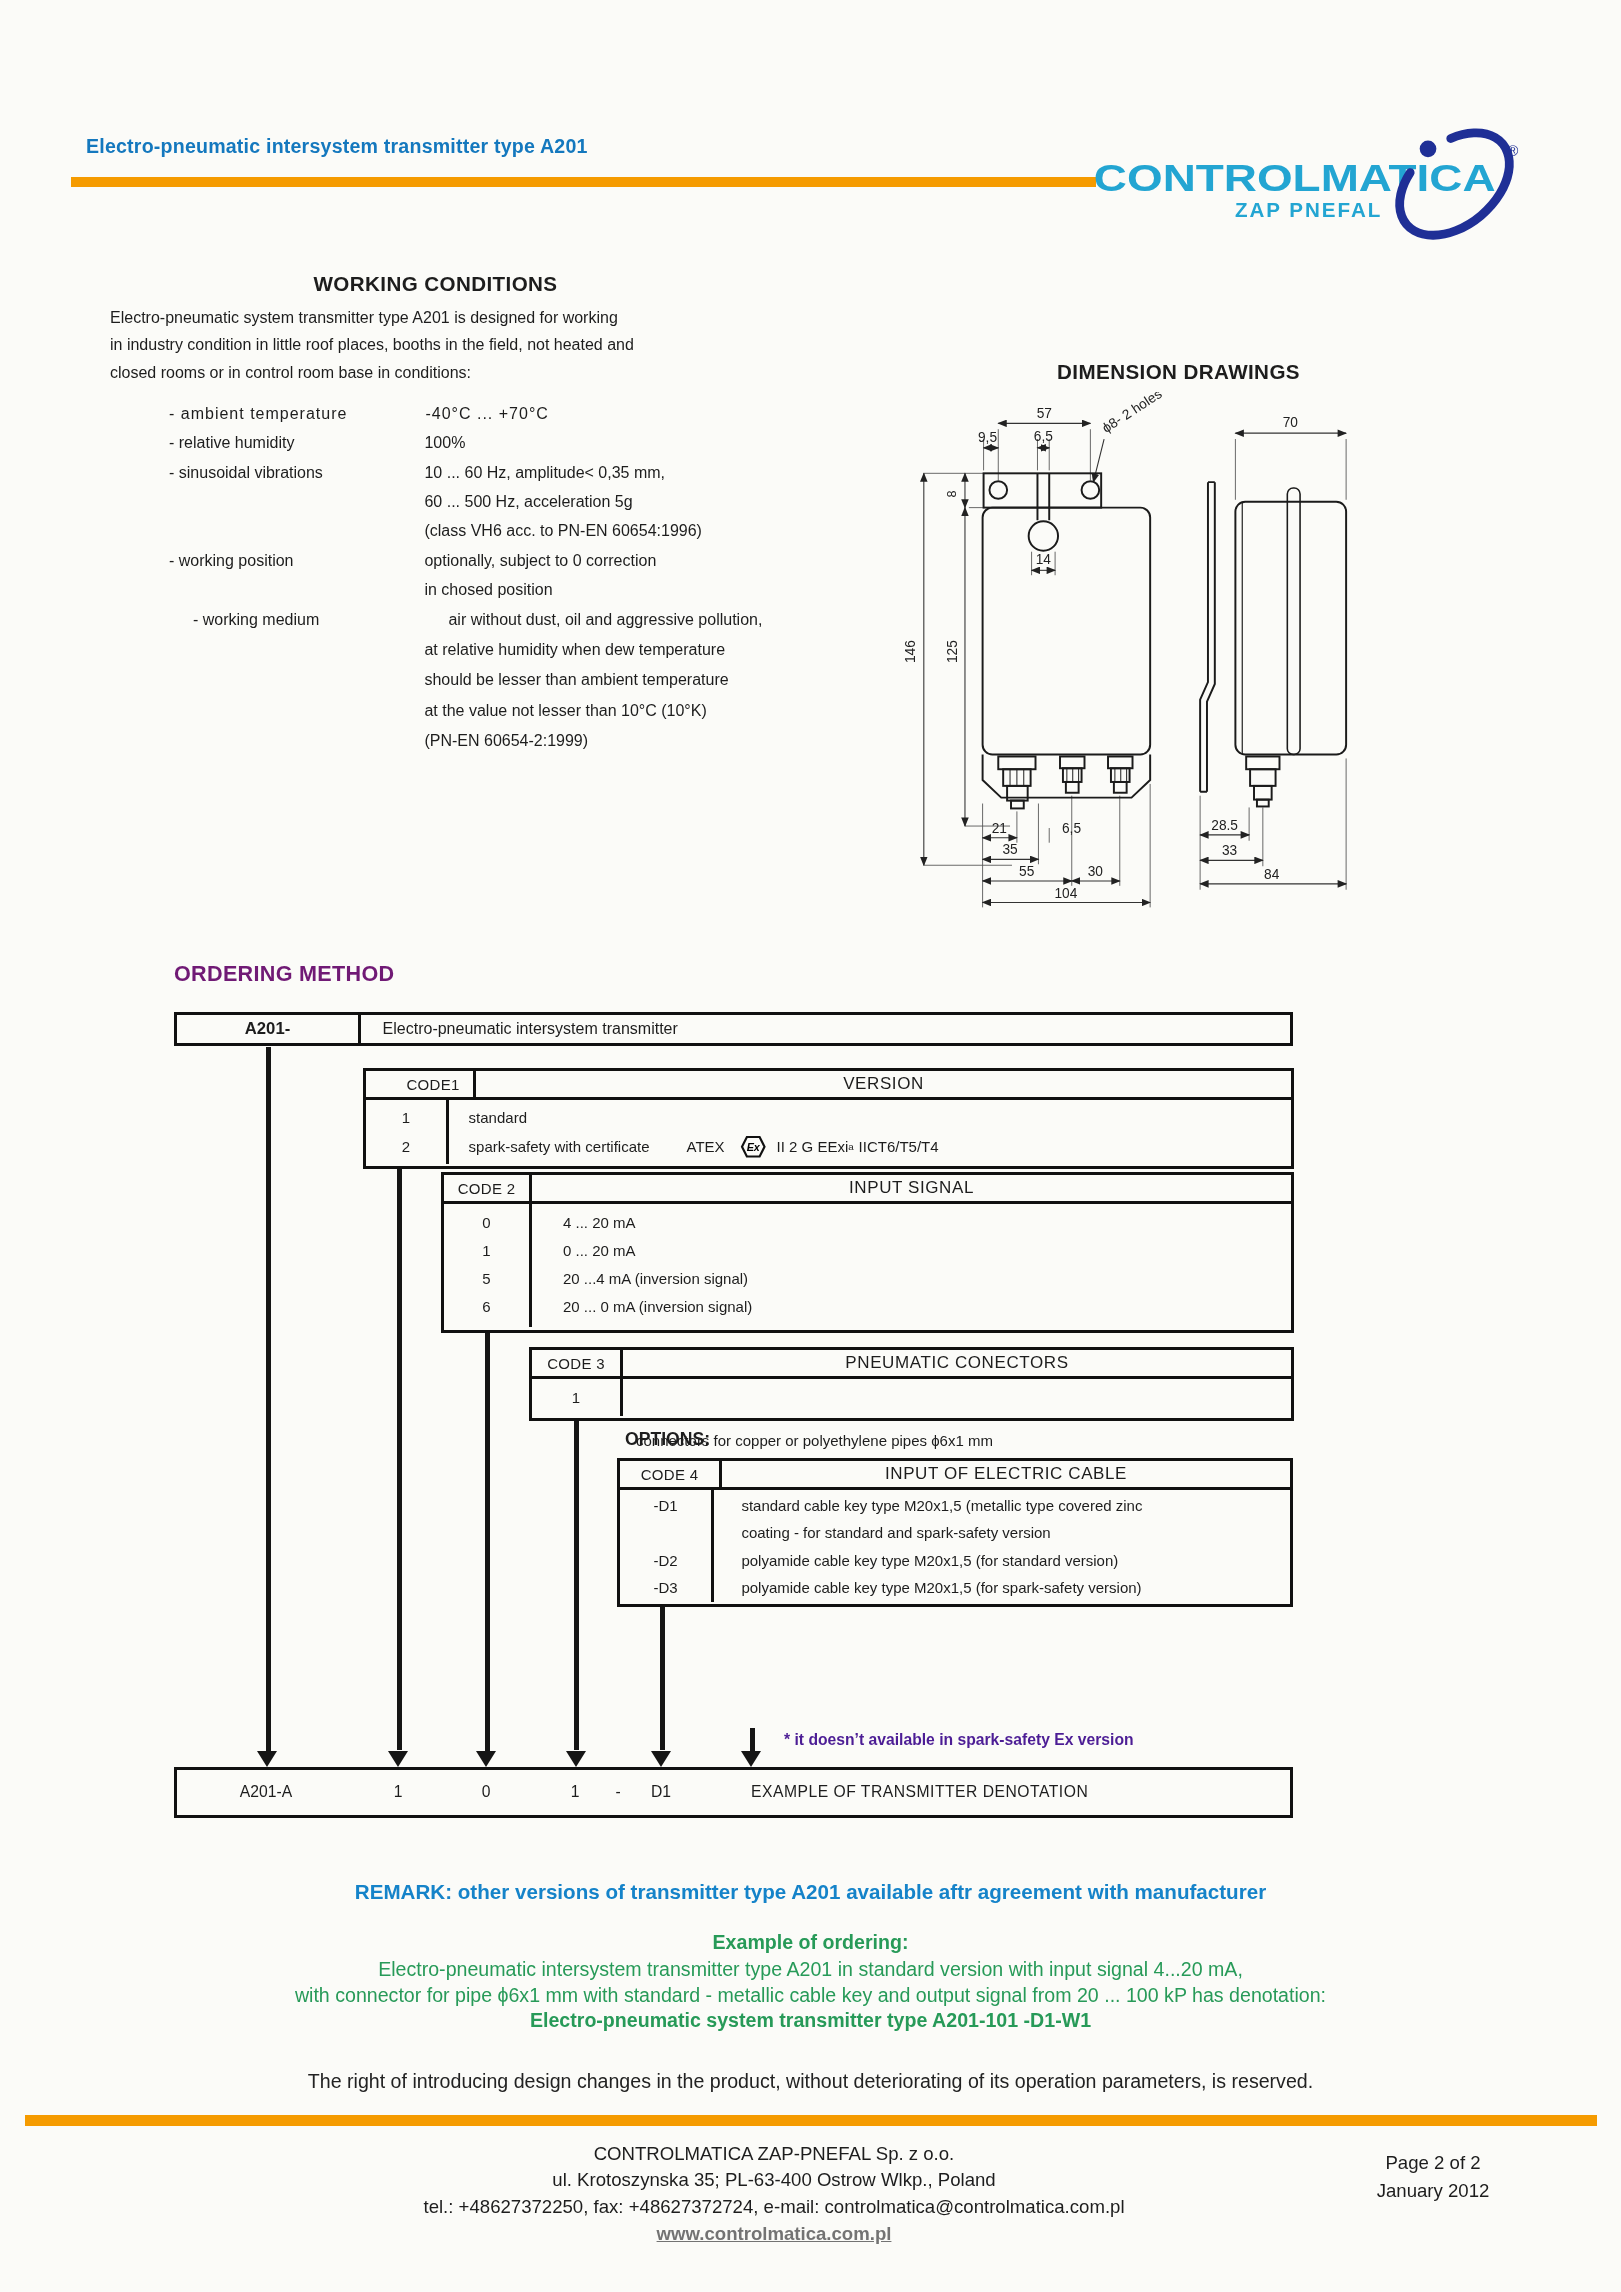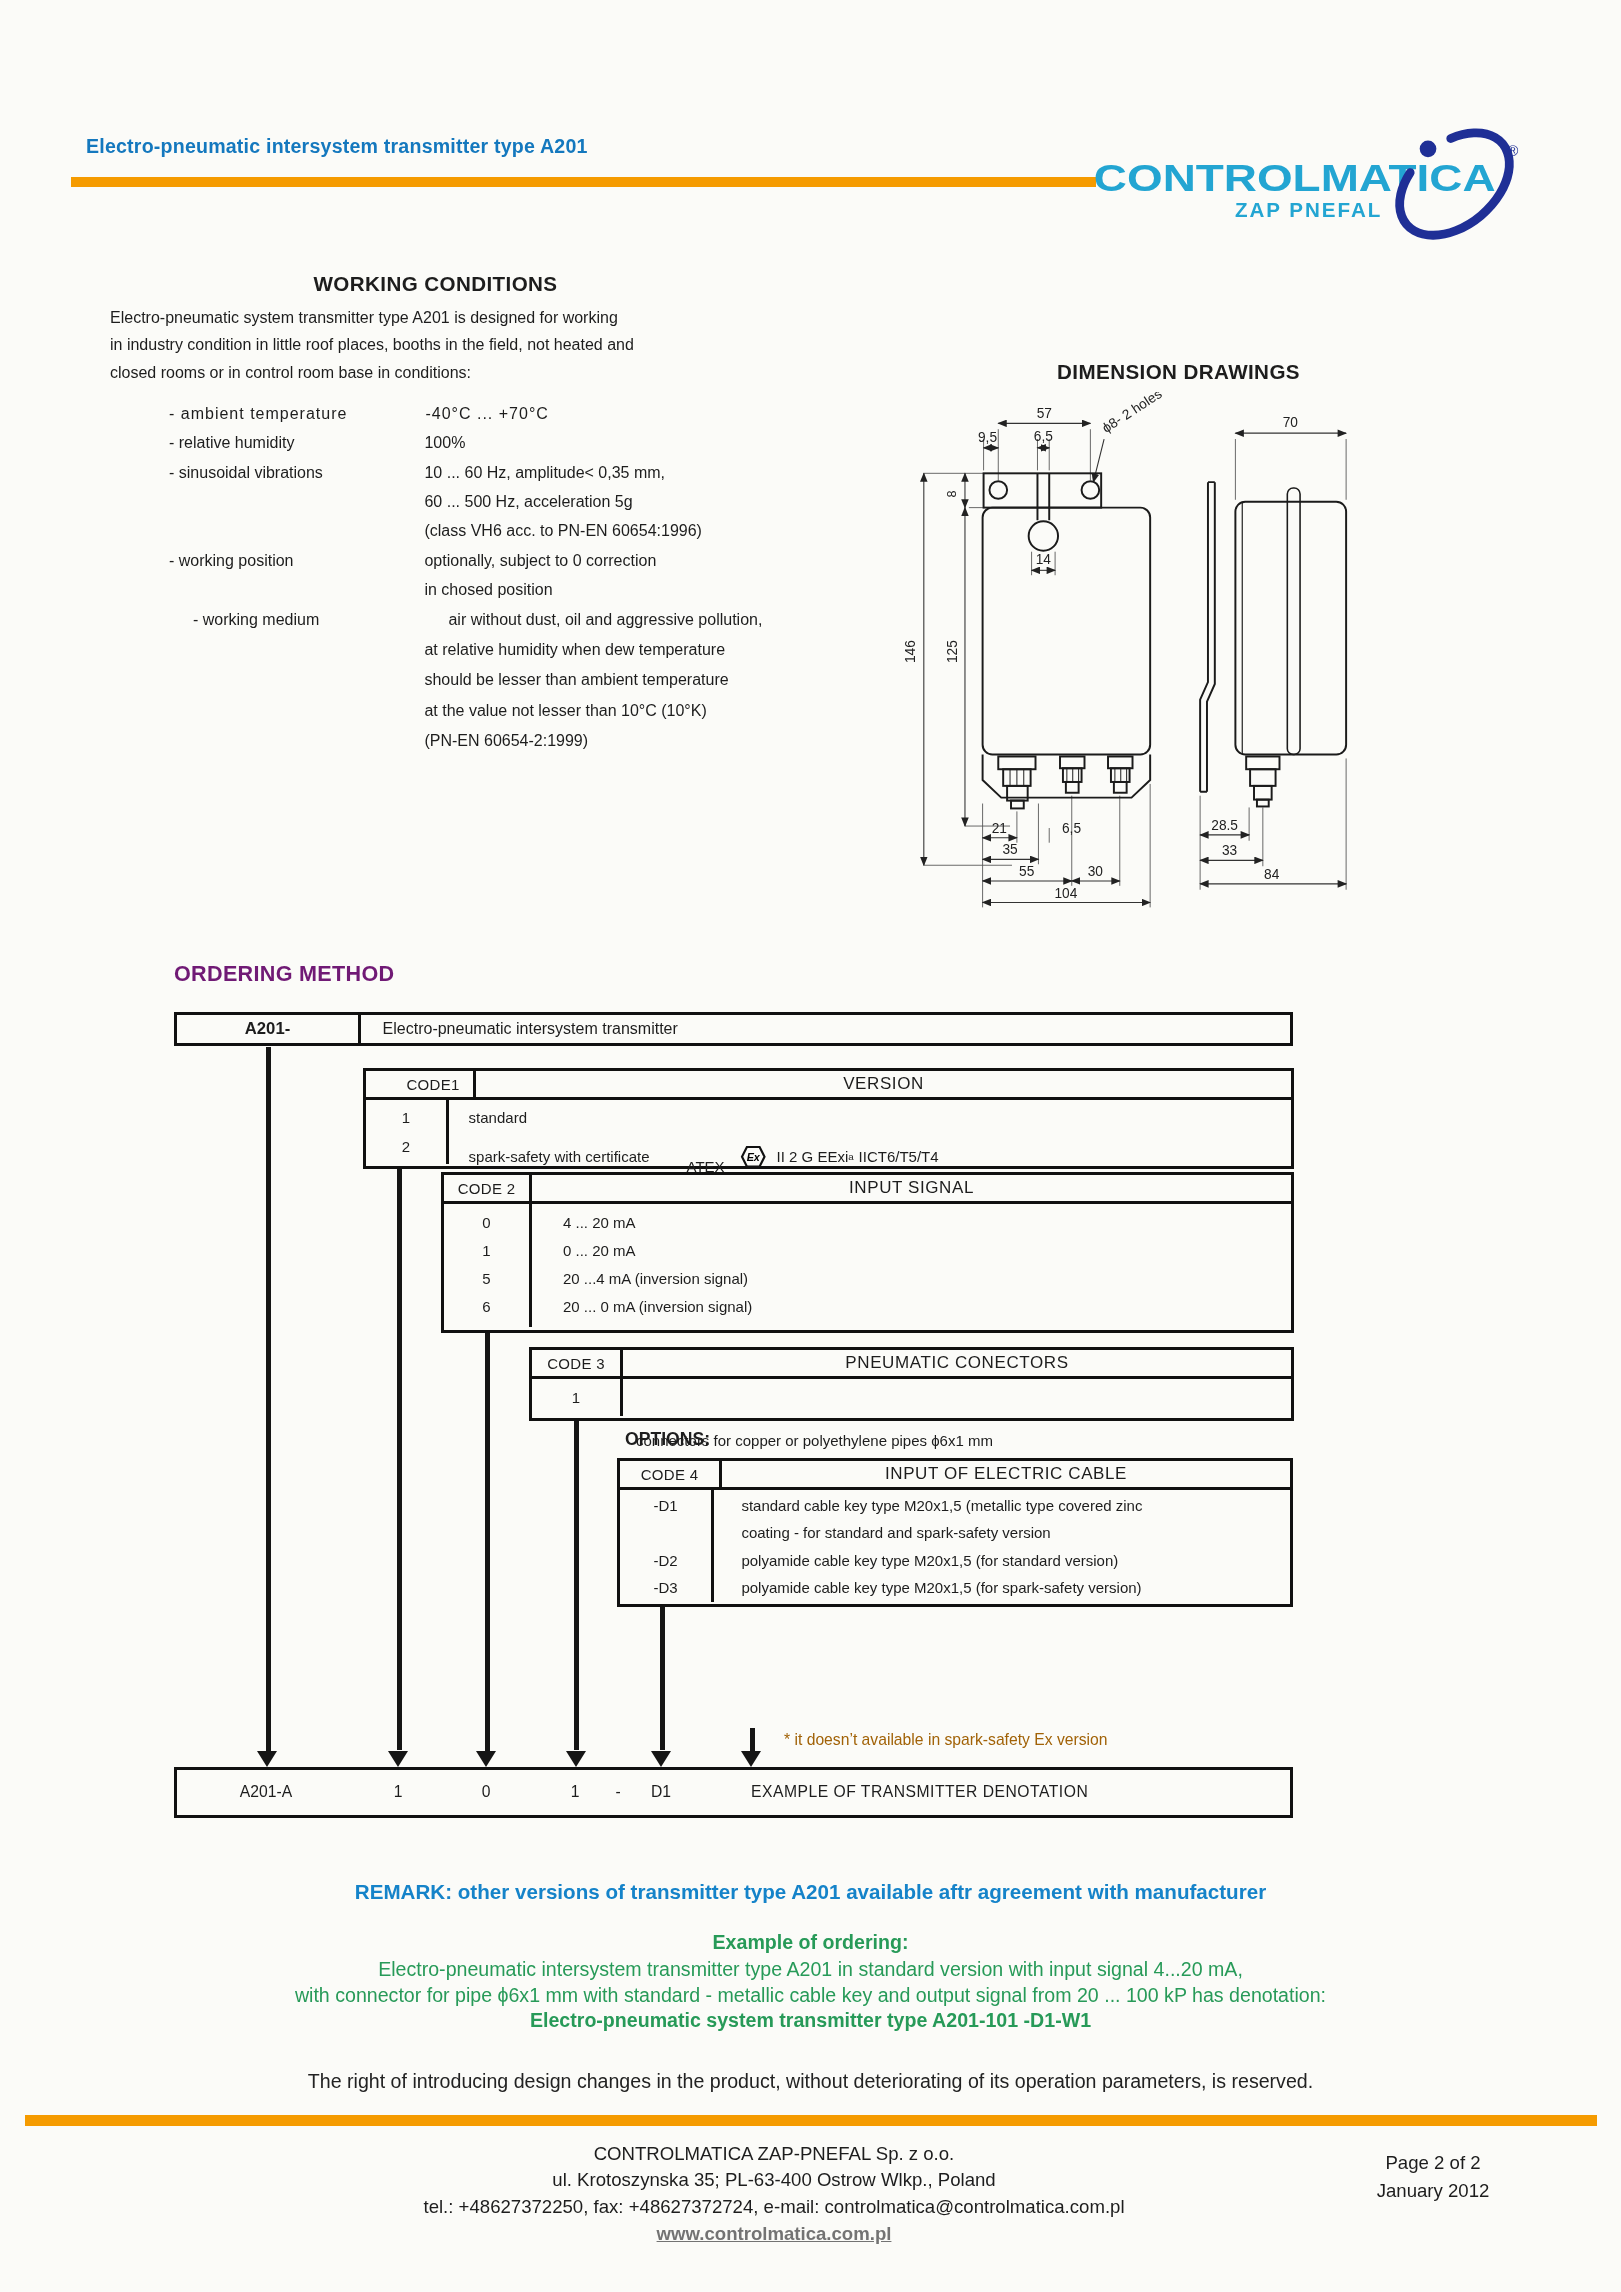--- a/index.html
+++ b/index.html
@@ -29,21 +29,21 @@
   .tbody{display:flex;box-sizing:border-box;}
   .tcol{border-right:3.9px solid #111;box-sizing:border-box;text-align:center;font-size:15px;}
   .tlabs{flex:1;font-size:15px;}
   .trow{white-space:nowrap;}
   .vline{position:absolute;width:4.9px;background:#151515;}
   .varrow{position:absolute;width:0;height:0;border-left:10.8px solid transparent;
           border-right:10.8px solid transparent;border-top:16.7px solid #151515;}
   .excell{position:absolute;font-size:15.7px;transform:translateX(-50%);}
   sub.ssub{font-size:9.8px;}
 
-  .footnote{left:784px;top:1731px;font-size:15.7px;font-weight:normal;color:#a16207;}
+  .footnote{left:784px;top:1731px;font-size:15.7px;font-weight:bold;color:#4c1d95;}
   .remark{left:0;top:1880px;width:1621px;text-align:center;font-size:20.6px;font-weight:bold;color:#1583c9;}
   .gline{left:0;width:1621px;text-align:center;font-size:19.6px;color:#279a58;}
   .disclaimer{left:0;top:2070px;width:1621px;text-align:center;font-size:19.6px;color:#222;}
   .flin{left:137px;width:1274px;text-align:center;font-size:18.6px;}
   .fright{left:1325px;width:216px;text-align:center;font-size:18.6px;}
   .wlink{font-weight:bold;text-decoration:underline;color:#737373;}
   svg text{font-family:"Liberation Sans",sans-serif;}
 </style>
 </head>
 <body>
@@ -223,21 +223,21 @@
     </div>
     <div class="tbody">
       <div class="tcol" style="width:83px;height:64px;padding-top:2.9px;line-height:29px;">
         <div>1</div>
         <div>2</div>
       </div>
       <div class="tlabs" style="padding:2.9px 0 0 19.6px;line-height:29px;">
         <div class="trow">standard</div>
         <div class="trow" style="display:flex;align-items:center;">
           <span>spark-safety with certificate</span>
-          <span style="margin-left:37px;margin-top:20px;">ATEX</span>
+          <span style="margin-left:37px;">ATEX</span>
           <svg width="26.5" height="23.5" viewBox="0 0 27 24" style="margin-left:15.7px;font-size:15.5px">
             <polygon points="7,2 20,2 25,12 20,22 7,22 2,12" fill="none" stroke="#111" stroke-width="2.2"></polygon>
             <text x="13.5" y="16.5" text-anchor="middle" font-size="11" font-weight="bold" font-style="italic">Ex</text>
           </svg>
           <span style="margin-left:9.8px;">II 2 G EExi</span>
             <sub class="ssub">a</sub>
           <span style="margin-left:4.9px;">IICT6/T5/T4</span>
         </div>
       </div>
     </div>

